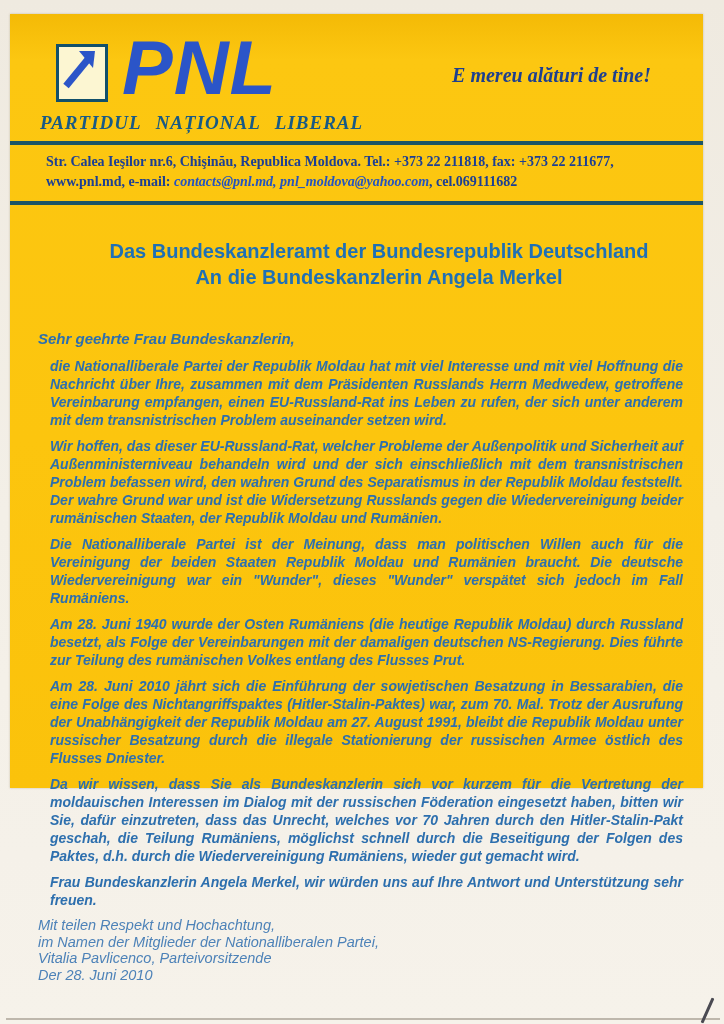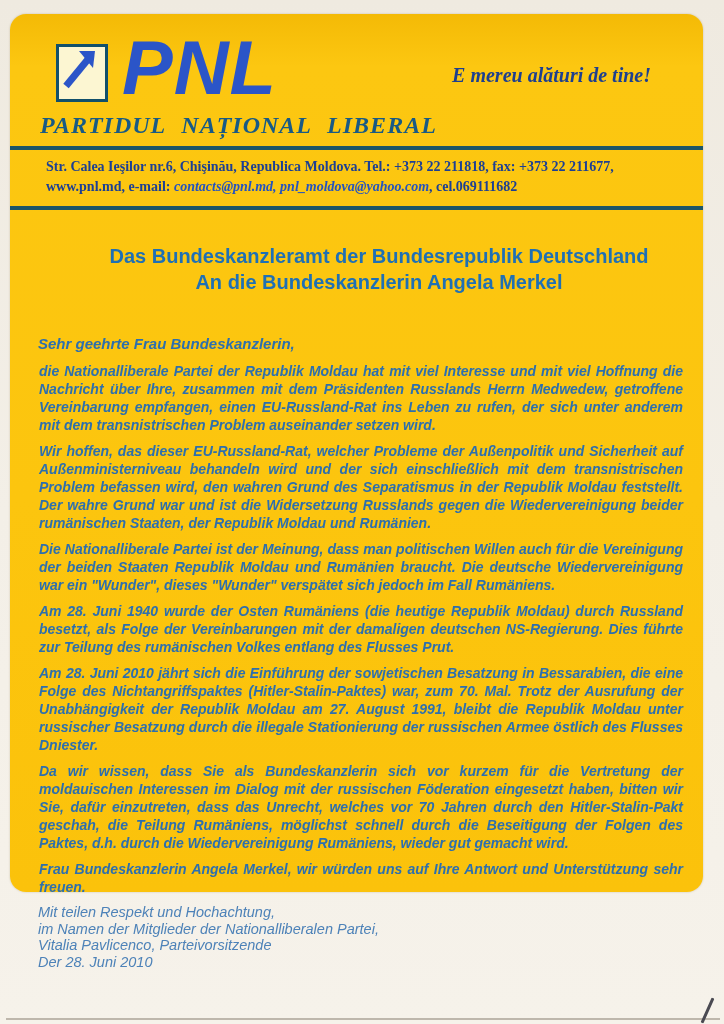--- a/index.html
+++ b/index.html
@@ -2,23 +2,23 @@
 <html><head>
 <meta charset="utf-8">
 <style>
   html,body{margin:0;padding:0;}
   body{
     width:724px;height:1024px;position:relative;overflow:hidden;
     background:linear-gradient(180deg,#efeae0 0%,#f3efe7 50%,#f6f2ea 100%);
     font-family:"Liberation Sans",sans-serif;
   }
   .page{
-    position:absolute;left:10px;top:14px;width:693px;height:878px;
+    position:absolute;left:10px;top:14px;width:693px;height:774px;
     background:linear-gradient(180deg,#f4ba06 0%,#fcc711 6%,#fcc50e 55%,#fbc20b 100%);
-    border-radius:16px;
+    border-radius:0;
     box-shadow:0 0 2px rgba(120,100,40,.35);
   }
   
   .logo-row{position:relative;padding:28px 0 0 38px;height:66px;}
   .logo-box{
     position:absolute;left:46px;top:30px;width:46px;height:52px;
     border:3px solid #11506b;background:#fcf6d2;
   }
   .pnl-text{
     position:absolute;left:112px;top:16px;
@@ -26,21 +26,21 @@
     color:#2b55c8;letter-spacing:1px;
   }
   .slogan{
     position:absolute;right:52px;top:50px;
     font-family:"Liberation Serif",serif;font-style:italic;font-weight:bold;
     font-size:20px;color:#1d3f8f;
   }
   .party-name{
     padding:4px 0 0 30px;
     font-family:"Liberation Serif",serif;font-style:italic;font-weight:bold;
-    font-size:24px;color:#185a85;letter-spacing:1px;word-spacing:9px;
+    font-size:19px;color:#185a85;letter-spacing:1px;word-spacing:9px;
   }
   .rule{height:4px;background:#1d5566;margin-top:7px;}
   .rule2{height:4px;background:#1d5566;margin-top:3px;}
   .address{
     padding:7px 20px 6px 36px;
     font-family:"Liberation Serif",serif;font-weight:bold;
     font-size:14px;line-height:20px;color:#1c3f94;white-space:nowrap;
   }
   .address .email{font-style:italic;color:#2453c0;font-weight:bold;}
   
@@ -48,21 +48,21 @@
     margin-top:33px;text-align:center;
     font-weight:bold;font-size:20px;line-height:26px;color:#1f70b5;margin-left:45px;
   }
   
   .body-block{
     padding:0 20px 0 28px;margin-top:40px;
     font-style:italic;font-weight:bold;
     font-size:14px;line-height:18px;color:#2d6fae;text-align:justify;
   }
   .salutation{font-size:15px;margin-bottom:9px;text-align:left;}
-  .body-block p{margin:0 0 8px 1px;}
+  .body-block p{margin:0 0 8px 12px;}
   .closing{
     padding-left:28px;margin-top:7px;
     font-style:italic;font-weight:normal;
     font-size:14.5px;line-height:16.5px;color:#4d82b8;
   }
   .closing div{margin:0;}
   
   .bottom-line{position:absolute;left:6px;top:1018px;width:714px;height:2px;background:#beb7ac;}
   .pen-mark{
     position:absolute;left:706px;top:997px;width:3px;height:27px;

